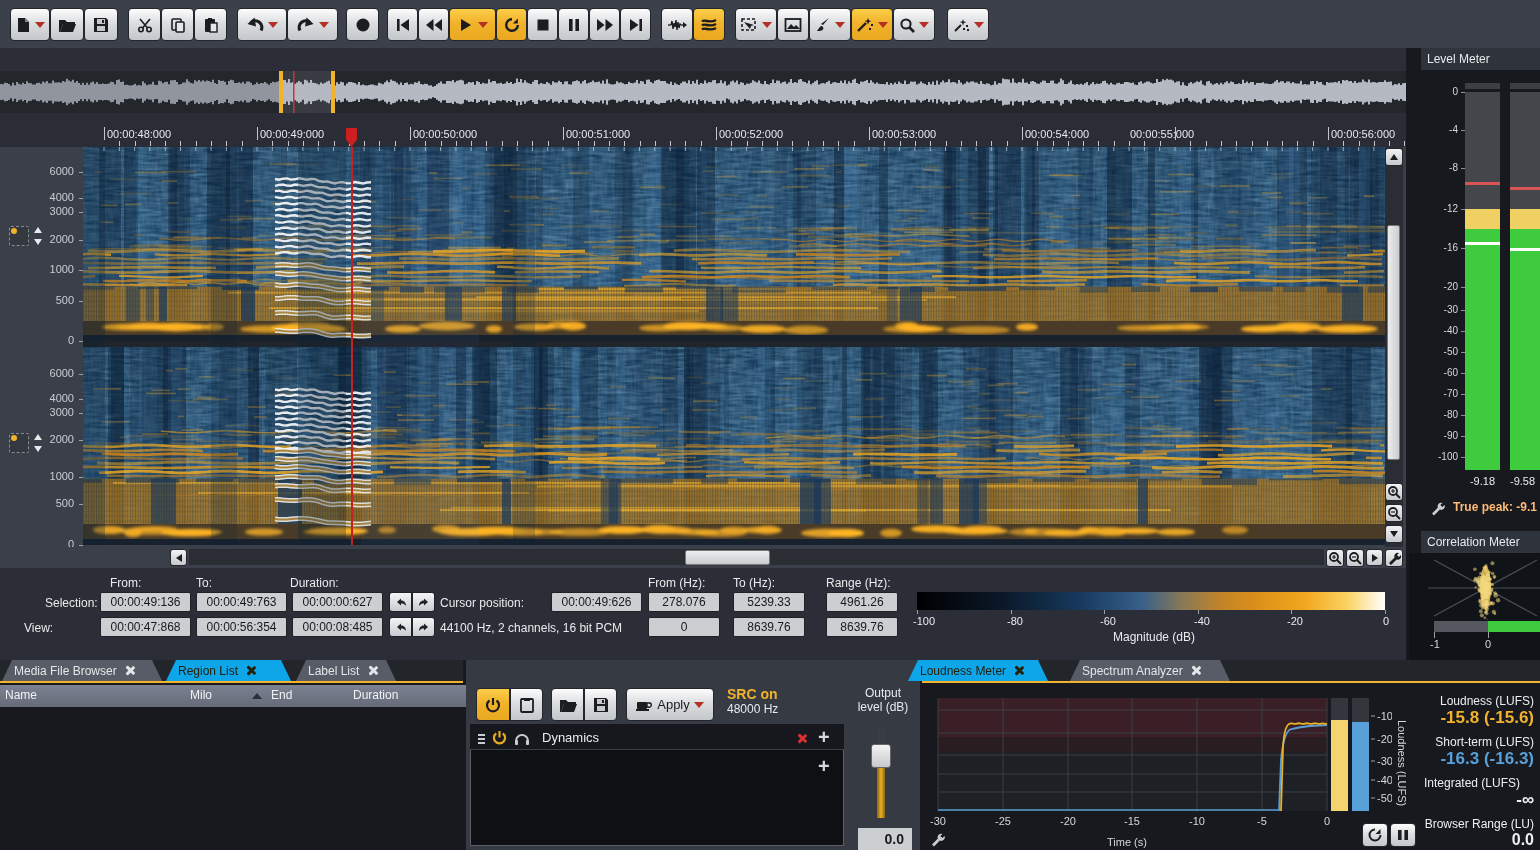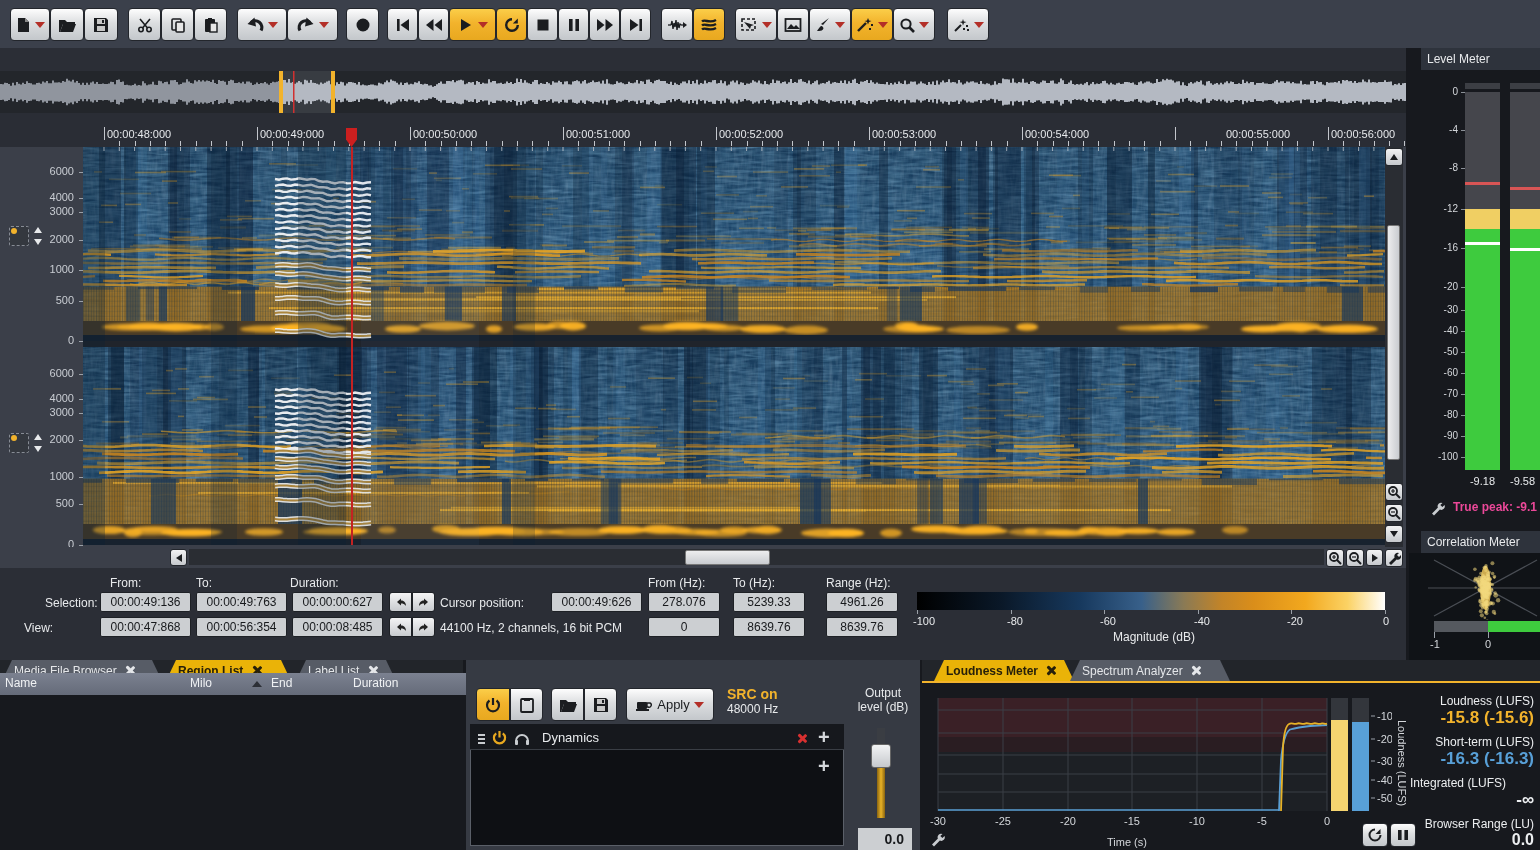--- a/index.html
+++ b/index.html
@@ -48,21 +48,21 @@
 
 #infobar{position:absolute;left:0;top:568px;width:1540px;height:89px;background:#2b2e36;color:#e8eaec;font-size:12px}
 .field{position:absolute;height:20px;background:#cccfd2;border-radius:2px;color:#17191c;font-size:12px;
  display:flex;align-items:center;justify-content:center;border:1px solid #1e2126}
 .small-undo{position:absolute;width:23px;height:20px;background:linear-gradient(#f4f4f5,#c8cbcf);border:1px solid #1e2126;display:flex;align-items:center;justify-content:center;font-size:12px;color:#222;border-radius:3px}
 .ilab{position:absolute;font-size:12px;color:#e8eaec}
 
 #bottom{position:absolute;left:0;top:660px;width:1540px;height:190px;background:#17191e}
 .panel-titlebar{position:absolute;height:22px;background:#3d424d;color:#e8eaec;font-size:12px;display:flex;align-items:center;padding:0 8px}
 .btab{position:absolute;top:0;height:21px;font-size:12px;color:#e4e6e9;background:#575c66;display:flex;align-items:center;padding:0 12px;clip-path:polygon(10px 0,calc(100% - 10px) 0,100% 100%,0 100%)}
-.btab.active{background:#eab308;color:#27200a;font-weight:bold}
+.btab.active{background:#0ea5e9;color:#27200a;font-weight:normal}
 .thead{position:absolute;background:linear-gradient(#7b8190,#656b79);color:#f0f2f4;font-size:12px}
 .thead span{position:absolute;top:3px}
 .tbody{position:absolute;background:#0e1014;color:#eceef0;font-size:12px}
 
 #rightpanel{position:absolute;left:1406px;top:48px;width:134px;height:612px;background:#17191e}
 .rp-title{position:absolute;left:15px;width:119px;height:22px;background:#2e333c;color:#e8eaec;font-size:12px;display:flex;align-items:center;padding-left:6px}
 .mlab{position:absolute;color:#d4d7db;font-size:10px;width:30px;text-align:right}
 .mtick{position:absolute;width:4px;height:1px;background:#8b9097}
 </style></head>
 <body>
@@ -326,21 +326,21 @@
       <div class="tick" style="left:1037px;top:28px;height:5px"></div>
       <div class="tick" style="left:1053px;top:28px;height:5px"></div>
       <div class="tick" style="left:1068px;top:28px;height:5px"></div>
       <div class="tick" style="left:1083px;top:28px;height:5px"></div>
       <div class="tick" style="left:1098px;top:28px;height:5px"></div>
       <div class="tick" style="left:1114px;top:28px;height:5px"></div>
       <div class="tick" style="left:1129px;top:28px;height:5px"></div>
       <div class="tick" style="left:1144px;top:28px;height:5px"></div>
       <div class="tick" style="left:1160px;top:28px;height:5px"></div>
       <div class="tick" style="left:1175px;top:14px;height:13px"></div>
-      <div class="rlab" style="left:1226px">00:00:55:000</div>
+      <div class="rlab" style="left:1130px">00:00:55:000</div>
       <div class="tick" style="left:1190px;top:28px;height:5px"></div>
       <div class="tick" style="left:1206px;top:28px;height:5px"></div>
       <div class="tick" style="left:1221px;top:28px;height:5px"></div>
       <div class="tick" style="left:1236px;top:28px;height:5px"></div>
       <div class="tick" style="left:1252px;top:28px;height:5px"></div>
       <div class="tick" style="left:1267px;top:28px;height:5px"></div>
       <div class="tick" style="left:1282px;top:28px;height:5px"></div>
       <div class="tick" style="left:1297px;top:28px;height:5px"></div>
       <div class="tick" style="left:1313px;top:28px;height:5px"></div>
       <div class="tick" style="left:1328px;top:14px;height:13px"></div>
@@ -1593,21 +1593,21 @@
       <div class="ilab" style="left:1287px;top:47px;font-size:11px">-20</div>
       <div class="tick" style="left:1385px;top:42px;height:4px;background:#9aa0a8"></div>
       <div class="ilab" style="left:1383px;top:47px;font-size:11px">0</div>
       <div class="ilab" style="left:1113px;top:62px;">Magnitude (dB)</div>
     </div>
 <div id="bottom">
       <div class="abs" style="left:0;top:0;width:463px;height:23px;background:#22252a;border-bottom:2px solid #f2b32c"></div>
       <div class="btab" style="left:2px;width:160px">Media File Browser<span class="xmark"></span></div>
       <div class="btab active" style="left:166px;width:125px">Region List<span class="xmark"></span></div>
       <div class="btab" style="left:296px;width:100px">Label List<span class="xmark"></span></div>
-      <div class="thead" style="left:0;top:13px;width:483px;height:22px">
+      <div class="thead" style="left:0;top:25px;width:483px;height:22px">
         <span style="left:5px">Name</span>
         <span style="left:190px">Milo</span>
         <span style="left:271px">End</span>
         <span style="left:353px">Duration</span>
         <span style="left:252px;top:8px;width:0;height:0;border-left:5px solid transparent;border-right:5px solid transparent;border-bottom:6px solid #2c2f36"></span>
       </div>
       <div class="abs" style="left:466px;top:0;width:454px;height:190px;background:#363a43"></div>
       <div class="btn" style="left:476px;top:28px;width:34px;background:linear-gradient(#fbce49,#f2b32c 45%,#e8a81f);border-radius:4px 0 0 4px">
         <svg width="16" height="16" viewBox="0 0 16 16" style="">
           <path d="M8 1v7" stroke="#1b1d20" stroke-width="2.2"></path>
@@ -1666,21 +1666,21 @@
         </svg></div>
       <div class="abs" style="left:542px;top:70px;color:#e8eaec;font-size:13px">Dynamics</div>
       <div class="abs" style="left:797px;top:71px;color:#d83030"><span class="xmark" style="margin-left:0;width:12px;height:12px"></span></div>
       <div class="abs" style="left:818px;top:66px;color:#d4d7db;font-weight:bold;font-size:20px">+</div>
       <div class="abs" style="left:818px;top:95px;color:#d4d7db;font-weight:bold;font-size:20px">+</div>
       <div class="abs" style="left:877px;top:68px;width:8px;height:28px;background:#3a3d43"></div>
       <div class="abs" style="left:877px;top:96px;width:8px;height:62px;background:linear-gradient(90deg,#8a6410,#e8b227,#8a6410)"></div>
       <div class="abs" style="left:871px;top:84px;width:20px;height:24px;background:linear-gradient(#f2f3f4,#c6c9cd);border-radius:3px;border:1px solid #666"></div>
       <div class="abs" style="left:858px;top:168px;width:54px;height:22px;background:#cccfd2;color:#17191c;font-size:14px;font-weight:bold;display:flex;align-items:center;justify-content:flex-end;padding-right:8px">0.0</div>
       <div class="abs" style="left:922px;top:0;width:618px;height:23px;background:#22252a;border-bottom:2px solid #f2b32c"></div>
-      <div class="btab active" style="left:934px;width:140px">Loudness Meter<span class="xmark"></span></div>
+      <div class="btab active" style="left:908px;width:140px">Loudness Meter<span class="xmark"></span></div>
       <div class="btab" style="left:1070px;width:160px">Spectrum Analyzer<span class="xmark"></span></div>
       <div class="abs" style="left:922px;top:25px;width:618px;height:165px;background:#17191e"></div>
       <svg width="470" height="165" viewBox="0 0 470 165" style="position:absolute;left:922px;top:25px">
         <rect x="16" y="13" width="389" height="113" fill="#1d2025"></rect>
         <rect x="16" y="13" width="389" height="39" fill="#3a2026"></rect>
         <rect x="16" y="52" width="389" height="15" fill="#2a1d22"></rect>
         <line x1="16" y1="13" x2="16" y2="126" stroke="#3a3f47" stroke-width="1"></line>
         <line x1="81" y1="13" x2="81" y2="126" stroke="#3a3f47" stroke-width="1"></line>
         <line x1="146" y1="13" x2="146" y2="126" stroke="#3a3f47" stroke-width="1"></line>
         <line x1="210" y1="13" x2="210" y2="126" stroke="#3a3f47" stroke-width="1"></line>
@@ -1716,21 +1716,21 @@
         <text x="275" y="140" fill="#d4d7db" font-size="11" text-anchor="middle" font-family="Liberation Sans">-10</text>
         <text x="340" y="140" fill="#d4d7db" font-size="11" text-anchor="middle" font-family="Liberation Sans">-5</text>
         <text x="405" y="140" fill="#d4d7db" font-size="11" text-anchor="middle" font-family="Liberation Sans">0</text>
         <text x="205" y="161" fill="#d4d7db" font-size="11" text-anchor="middle" font-family="Liberation Sans">Time (s)</text>
       </svg>
       <div class="abs" style="left:1408px;top:60px;color:#d4d7db;font-size:11px;transform:rotate(90deg);transform-origin:0 0;white-space:nowrap">Loudness (LUFS)</div>
       <div class="abs" style="left:1410px;top:34px;width:124px;text-align:right;color:#eceef0;font-size:12px">Loudness (LUFS)</div>
       <div class="abs" style="left:1410px;top:48px;width:124px;text-align:right;color:#f2b32c;font-size:17px;font-weight:bold">-15.8 (-15.6)</div>
       <div class="abs" style="left:1410px;top:75px;width:124px;text-align:right;color:#eceef0;font-size:12px">Short-term (LUFS)</div>
       <div class="abs" style="left:1410px;top:89px;width:124px;text-align:right;color:#58a0d8;font-size:17px;font-weight:bold">-16.3 (-16.3)</div>
-      <div class="abs" style="left:1410px;top:116px;width:124px;text-align:left;color:#eceef0;font-size:12px">Integrated (LUFS)</div>
+      <div class="abs" style="left:1410px;top:116px;width:124px;text-align:center;color:#eceef0;font-size:12px">Integrated (LUFS)</div>
       <div class="abs" style="left:1410px;top:130px;width:124px;text-align:right;color:#eceef0;font-size:17px;font-weight:bold">-∞</div>
       <div class="abs" style="left:1410px;top:157px;width:124px;text-align:right;color:#eceef0;font-size:12px">Browser Range (LU)</div>
       <div class="abs" style="left:1410px;top:171px;width:124px;text-align:right;color:#eceef0;font-size:16px;font-weight:bold">0.0</div>
       <div class="abs" style="left:930px;top:172px"><svg width="15" height="15" viewBox="0 0 15 15" style="">
           <path d="M12.5 2a3.5 3.5 0 0 0-4.6 4.6L2 12.5 4 14.5l5.9-5.9A3.5 3.5 0 0 0 14.5 4l-2.1 2.1L10.3 4z" fill="#c9ccd0"></path>
         </svg></div>
       <div class="btn" style="left:1362px;top:163px;width:26px;height:24px">
         <svg width="16" height="16" viewBox="0 0 16 16" style="">
           <path d="M8 2.5 A5.5 5.5 0 1 0 13.5 8" stroke="#1b1d20" stroke-width="2" fill="none"></path>
           <path d="M13.5 2v5h-5z" fill="#1b1d20"></path>
@@ -1783,21 +1783,21 @@
       <div class="abs" style="left:104px;top:44px;width:30px;height:117px;background:#45464c"></div>
       <div class="abs" style="left:104px;top:161px;width:30px;height:20px;background:#f0cf63"></div>
       <div class="abs" style="left:104px;top:181px;width:30px;height:241px;background:#3ecb3e"></div>
       <div class="abs" style="left:104px;top:139px;width:30px;height:3px;background:#d85555"></div>
       <div class="abs" style="left:104px;top:200px;width:30px;height:3px;background:#ffffff"></div>
       <div class="abs" style="left:59px;top:427px;width:35px;text-align:center;color:#e8eaec;font-size:11px">-9.18</div>
       <div class="abs" style="left:104px;top:427px;width:35px;color:#e8eaec;font-size:11px">-9.58</div>
       <div class="abs" style="left:24px;top:453px"><svg width="15" height="15" viewBox="0 0 15 15" style="">
           <path d="M12.5 2a3.5 3.5 0 0 0-4.6 4.6L2 12.5 4 14.5l5.9-5.9A3.5 3.5 0 0 0 14.5 4l-2.1 2.1L10.3 4z" fill="#c9ccd0"></path>
         </svg></div>
-      <div class="abs" style="left:47px;top:452px;color:#ec4899;font-size:12px;font-weight:bold;white-space:nowrap">True peak: -9.1</div>
+      <div class="abs" style="left:47px;top:452px;color:#fdba74;font-size:12px;font-weight:bold;white-space:nowrap">True peak: -9.1</div>
       <div class="rp-title" style="top:483px">Correlation Meter</div>
       <div class="abs" style="left:3px;top:505px;width:131px;height:107px;background:#101317"></div>
       <svg width="134" height="64" viewBox="0 0 134 64" style="position:absolute;left:0;top:508px">
         <g stroke="#4a4e55" stroke-width="1.2">
           <line x1="28" y1="4" x2="131" y2="60"></line>
           <line x1="131" y1="4" x2="28" y2="60"></line>
           <line x1="22" y1="32" x2="134" y2="32"></line>
         </g>
         <ellipse cx="79.5" cy="32" rx="5.5" ry="22" fill="#e2bd55" opacity="0.9"></ellipse>
         <circle cx="75.5" cy="33.8" r="1.4" fill="#f2d87e" opacity="0.55"></circle>

